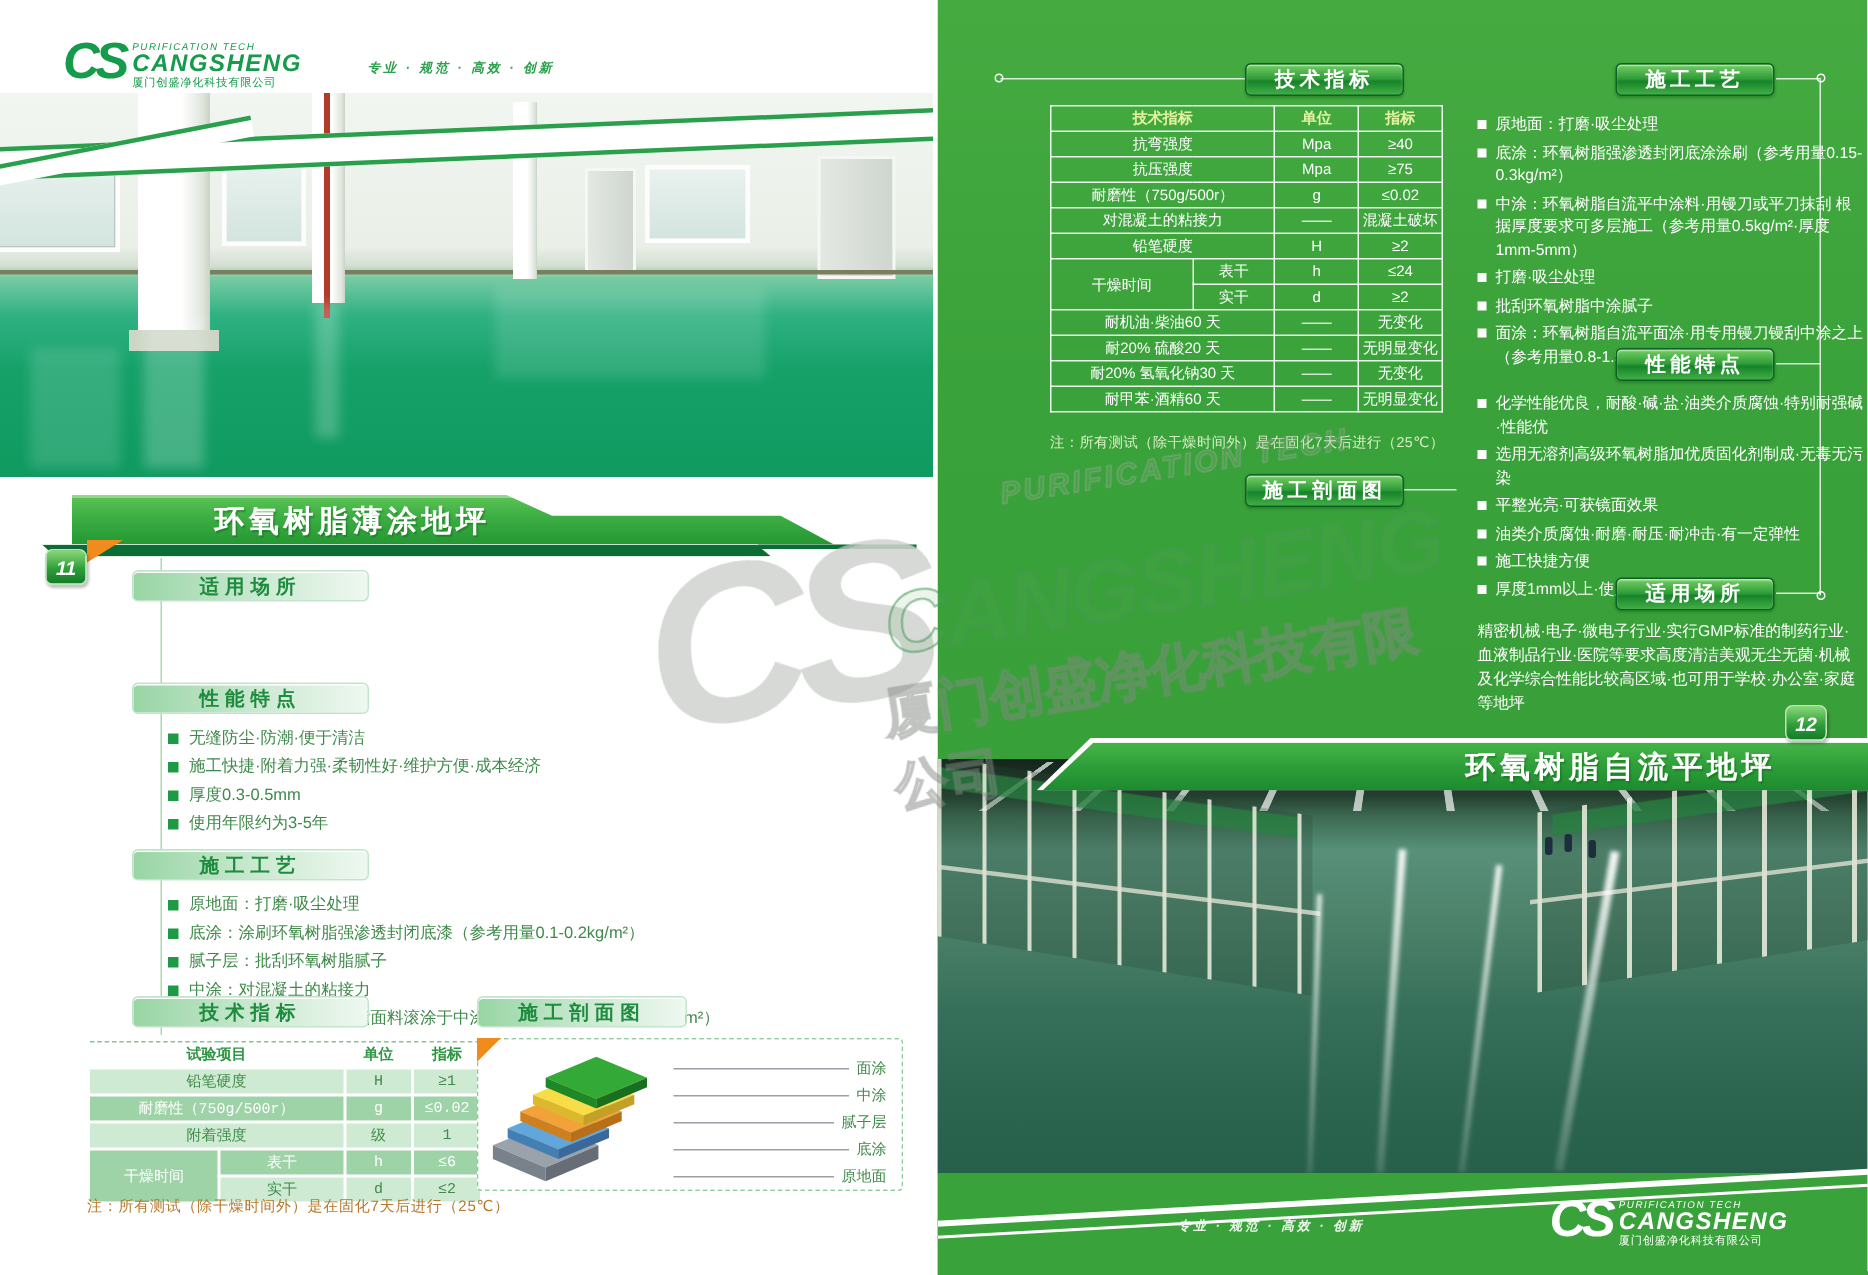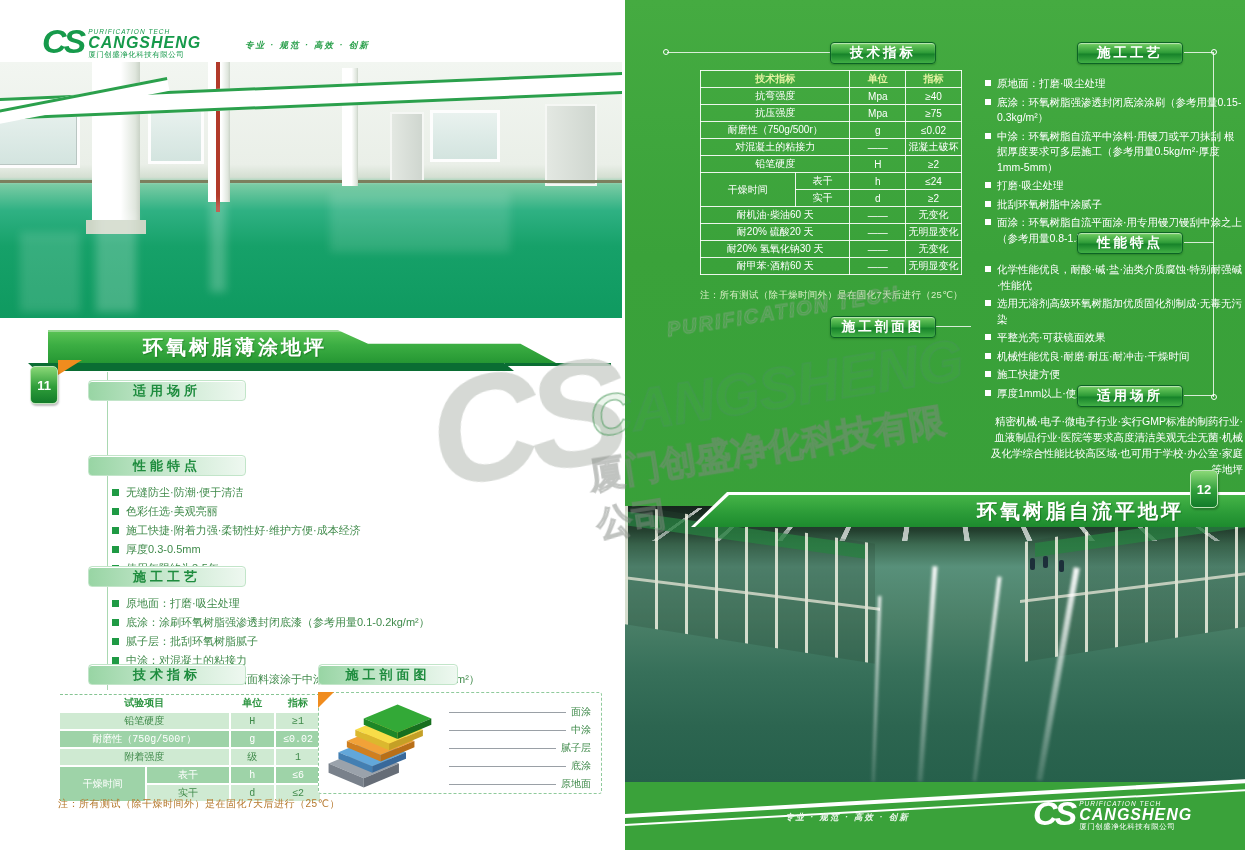--- a/index.html
+++ b/index.html
@@ -57,23 +57,23 @@
     clip-path:polygon(0 0,57% 0,63% 42%,93% 42%,100% 100%,0 100%);
     box-shadow:inset 0 2px 0 rgba(255,255,255,.35);margin-left:48px; }
   .lp-banner-text { position:absolute; left:95px; top:4px; color:#fff; font-size:20px; font-weight:bold;
     letter-spacing:3px; text-shadow:1px 1px 1px rgba(0,80,0,.35); }
   .lp-banner-under { position:absolute; top:363px; left:28px; width:486px; height:8px; background:#0a6d33;
     clip-path:polygon(0 0,98% 0,100% 100%,1.8% 100%); z-index:4; }
   .lp-banner-tail { position:absolute; top:363px; left:505px; width:106px; height:3px; background:#0a6d33; z-index:4; }
   .tri-orange { position:absolute; top:360px; left:58px; width:0; height:0; z-index:5;
     border-left:24px solid #f08c1e; border-bottom:15px solid transparent; }
 
-  .page-badge { position:absolute; width:28px; height:38px; border-radius:5px;
+  .page-badge { position:absolute; width:28px; height:24px; border-radius:5px;
     background:linear-gradient(180deg,#8ad877 0%,#2f9e3a 55%,#137c2a 100%);
-    border:1px solid #bfe4b8; color:#fff; font-size:13px; font-weight:bold; 
+    border:1px solid #bfe4b8; color:#fff; font-size:13px; font-weight:bold; font-style:italic;
     display:flex; align-items:center; justify-content:center; box-shadow:1px 2px 2px rgba(0,0,0,.25); z-index:6; }
   .badge-11 { top:366px; left:30px; }
 
   
   .lp-vline { position:absolute; left:107px; top:372px; width:1px; height:318px; background:#a9d8b1; }
   .node { position:absolute; width:7px; height:7px; border:1px solid #8cc79a; border-radius:50%; background:#fff; z-index:2; }
 
   .lp-tab { position:absolute; left:88px; width:158px; height:21px; border-radius:4px;
     background:linear-gradient(90deg,#98d5a4 0%,#cdead3 55%,#eef8f0 100%);
     border:1px solid #c2e5c9; box-shadow:inset 0 1px 0 #fff;
@@ -125,21 +125,21 @@
   
   .rp-table { position:absolute; left:75px; top:70px; width:262px; border-collapse:collapse; font-size:10px; }
   .rp-table td { border:1px solid rgba(255,255,255,.9); color:#fff; text-align:center; height:16.5px; padding:1px 2px; }
   .rp-table tr.head td { color:#e4f2a2; font-weight:bold; }
   .rp-note { position:absolute; left:75px; top:289px; font-size:9.5px; color:#d9efc6; letter-spacing:.3px; }
 
   
   .rp-list { position:absolute; left:360px; width:258px; list-style:none; }
   .rp-list li { display:flex; align-items:flex-start; gap:6px; color:#fff; font-size:10.5px; line-height:15.5px; margin-bottom:3px; }
   .rp-list .sq { background:#fff; margin-top:4px; width:6px; height:6px; }
-  .rp-par { position:absolute; left:360px; width:258px; color:#fff; font-size:10.5px; line-height:16px;text-align:right; }
+  .rp-par { position:absolute; left:360px; width:258px; color:#fff; font-size:10.5px; line-height:16px; }
 
   .badge-12 { top:470px; left:1188px; }
 
   
   .rp-banner-white { position:absolute; left:66px; top:492px; width:557px; height:35px; background:#fff;
     clip-path:polygon(36px 0,100% 0,100% 100%,0 100%); z-index:3; }
   .rp-banner { position:absolute; left:70px; top:495px; width:553px; height:32px;
     background:linear-gradient(180deg,#45b447 0%,#2c9c38 55%,#1d8b2e 100%);
     clip-path:polygon(34px 0,100% 0,100% 100%,0 100%); z-index:4;
     display:flex; align-items:center; justify-content:flex-end; padding-right:64px; }
@@ -245,24 +245,20 @@
     <div class="node" style="left:104px;top:573px;"></div>
     <div class="node" style="left:104px;top:673px;"></div>
 
     <div class="lp-tab" style="top:380px;">适用场所</div>
 
     <div class="lp-tab" style="top:455px;">性能特点</div>
     <ul class="blist" style="top:483px;">
       <li>
           <span class="sq"></span>
           <span>无缝防尘·防潮·便于清洁</span>
-        </li>
-      <li>
-          <span class="sq"></span>
-          <span>色彩任选·美观亮丽</span>
         </li>
       <li>
           <span class="sq"></span>
           <span>施工快捷·附着力强·柔韧性好·维护方便·成本经济</span>
         </li>
       <li>
           <span class="sq"></span>
           <span>厚度0.3-0.5mm</span>
         </li>
       <li>
@@ -507,21 +503,21 @@
       <li>
           <span class="sq"></span>
           <span>选用无溶剂高级环氧树脂加优质固化剂制成·无毒无污染</span>
         </li>
       <li>
           <span class="sq"></span>
           <span>平整光亮·可获镜面效果</span>
         </li>
       <li>
           <span class="sq"></span>
-          <span>机械性能优良·耐磨·耐压·耐冲击·干燥时间</span>
+          <span>油类介质腐蚀·耐磨·耐压·耐冲击·有一定弹性</span>
         </li>
       <li>
           <span class="sq"></span>
           <span>施工快捷方便</span>
         </li>
       <li>
           <span class="sq"></span>
           <span>厚度1mm以上·使用年限8年以上</span>
         </li>
     </ul>

